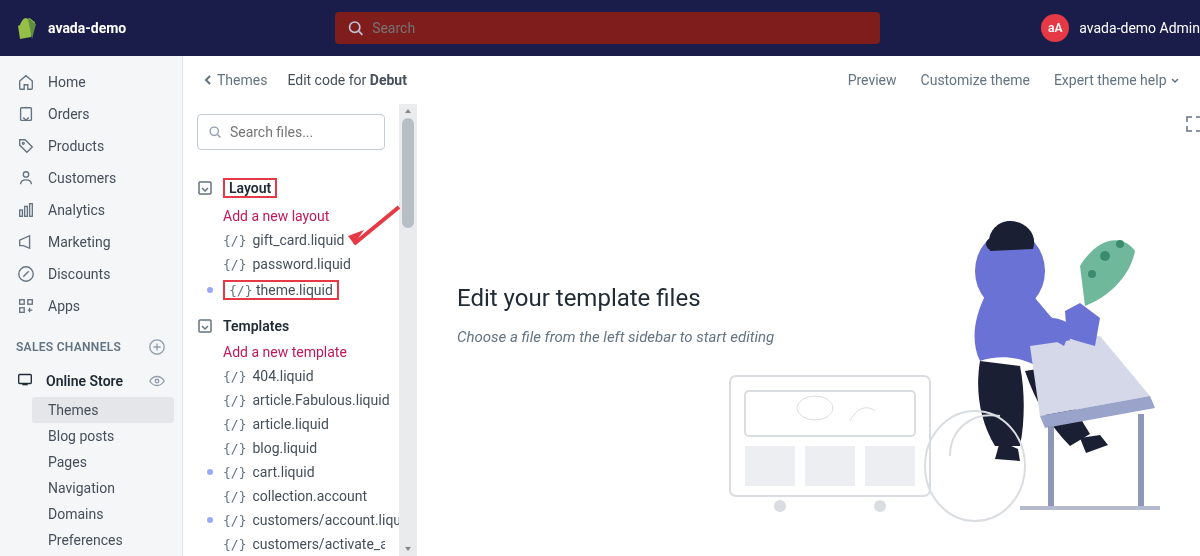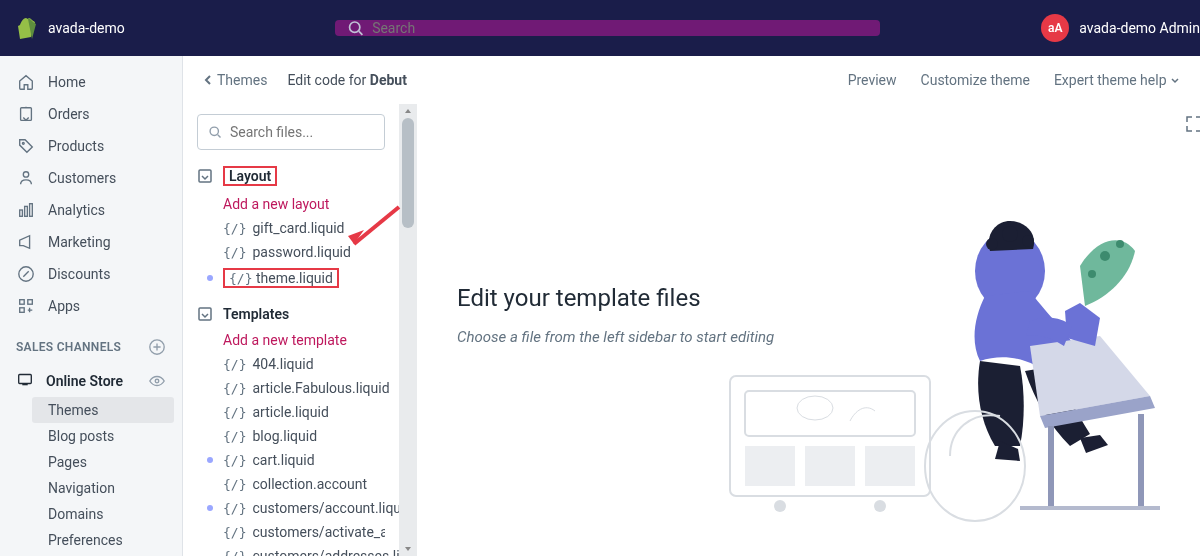--- a/index.html
+++ b/index.html
@@ -1,22 +1,22 @@
 <!DOCTYPE html>
 <html><head>
   <meta charset="utf-8">
   <style>
     * { margin: 0; padding: 0; box-sizing: border-box; font-family: -apple-system, BlinkMacSystemFont, "Segoe UI", Roboto, sans-serif; }
     body { width: 1200px; height: 556px; overflow: hidden; background: #f4f6f8; }
     
     .top-bar { height: 56px; background: #1a1d4a; display: flex; align-items: center; padding: 0 16px; position: relative; }
-    .logo-area { display: flex; align-items: center; gap: 8px; color: #fff; font-size: 14px; font-weight: 400; }
+    .logo-area { display: flex; align-items: center; gap: 8px; color: #fff; font-size: 14px; font-weight: 700; }
     .shop-logo { width: 24px; height: 24px; }
     .search-wrap { position: absolute; left: 335px; width: 545px; }
-    .search-box { background: #701a75; border-radius: 4px; height: 16px; display: flex; align-items: center; padding: 0 12px; gap: 8px; }
+    .search-box { background: #7f1d1d; border-radius: 4px; height: 32px; display: flex; align-items: center; padding: 0 12px; gap: 8px; }
     .search-box input { background: transparent; border: none; outline: none; color: #c0c2d6; font-size: 14px; width: 100%; }
     .search-icon-svg { width: 18px; height: 18px; }
     .user-area { position: absolute; right: 0; display: flex; align-items: center; gap: 10px; color: #fff; font-size: 14px; }
     .avatar { width: 28px; height: 28px; border-radius: 50%; background: #e63946; color: #fff; display: flex; align-items: center; justify-content: center; font-size: 12px; font-weight: 600; }
     
     .main-wrap { display: flex; height: 500px; }
     
     .left-nav { width: 182px; padding: 10px 0; background: #f4f6f8; display: flex; flex-direction: column; }
     .nav-item { display: flex; align-items: center; gap: 12px; padding: 6px 16px; color: #454f5b; font-size: 14px; cursor: pointer; }
     .nav-item .icn { width: 20px; height: 20px; display: flex; align-items: center; justify-content: center; color: #637381; }
@@ -30,21 +30,21 @@
     .settings-row { margin-top: auto; padding: 14px 16px; display: flex; align-items: center; gap: 12px; color: #454f5b; font-size: 14px; }
     
     .content { flex: 1; background: #fff; border-left: 1px solid #dfe3e8; display: flex; flex-direction: column; }
     .crumb-bar { height: 48px; display: flex; align-items: center; padding: 0 20px; gap: 20px; color: #454f5b; font-size: 14px; }
     .crumb-back { display: flex; align-items: center; gap: 4px; color: #637381; cursor: pointer; }
     .right-actions { margin-left: auto; display: flex; gap: 24px; }
     .right-actions span { color: #637381; cursor: pointer; }
     
     .editor-wrap { flex: 1; display: flex; overflow: hidden; }
     .file-sidebar { width: 216px; padding: 10px 14px 0; overflow-y: auto; }
-    .file-search { border: 1px solid #c4cdd5; border-radius: 4px; height: 36px; display: flex; align-items: center; padding: 0 10px; gap: 8px; margin-bottom: 16px; }
+    .file-search { border: 1px solid #c4cdd5; border-radius: 4px; height: 36px; display: flex; align-items: center; padding: 0 10px; gap: 8px; margin-bottom: 28px; }
     .file-search input { border: none; outline: none; font-size: 14px; width: 100%; color: #454f5b; }
     .folder-head { display: flex; align-items: center; gap: 10px; font-weight: 600; font-size: 14px; color: #212b36; margin: 8px 0 6px; }
     .folder-ic { width: 16px; height: 16px; }
     .add-link { color: #be185d; font-size: 14px; padding: 4px 0 4px 26px; cursor: pointer; }
     .file-item { display: flex; align-items: center; gap: 6px; padding: 4px 0 4px 26px; color: #454f5b; font-size: 14px; position: relative; }
     .code-prefix { color: #637381; font-family: monospace; font-size: 13px; }
     .dot { position: absolute; left: 10px; width: 6px; height: 6px; border-radius: 50%; background: #9aa7ff; }
     .hl-box { border: 2px solid #e63946; padding: 0 4px; display: inline-block; }
     
     .scroll-track { width: 18px; background: #e9ebed; position: relative; }

